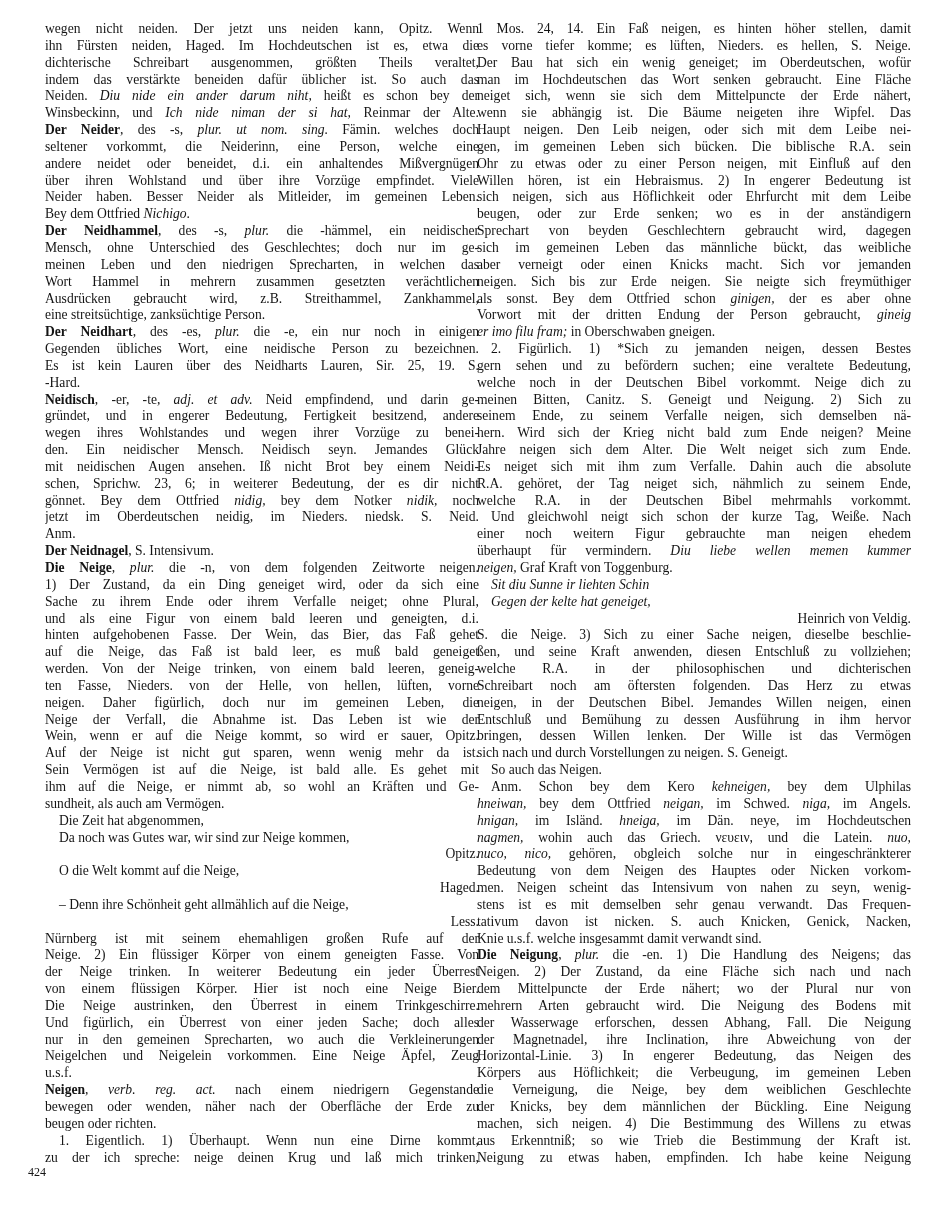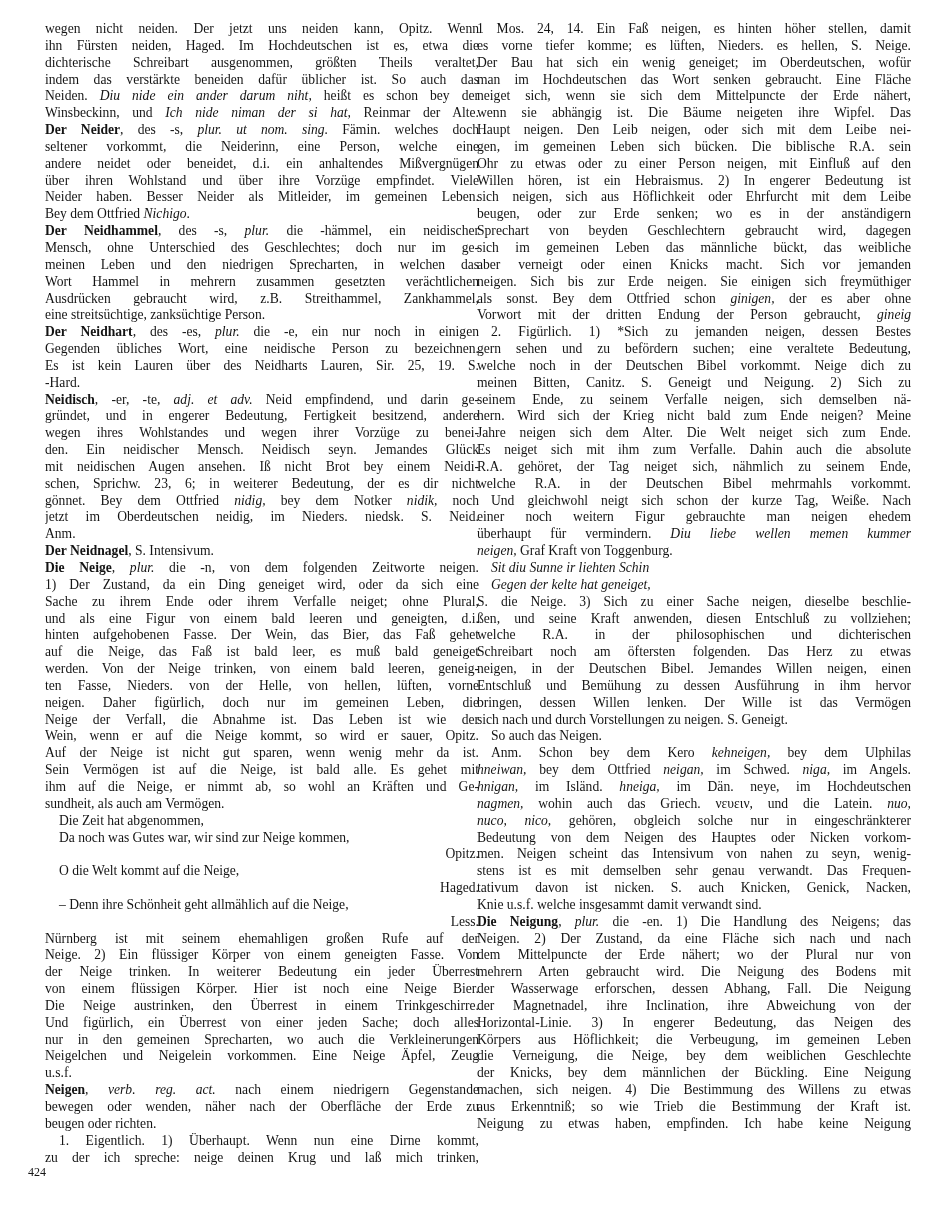--- a/index.html
+++ b/index.html
@@ -126,39 +126,41 @@
       <div class="line"><span>wenn sie abhängig ist. Die Bäume neigeten ihre Wipfel. Das</span></div>
       <div class="line"><span>Haupt neigen. Den Leib neigen, oder sich mit dem Leibe nei-</span></div>
       <div class="line"><span>gen, im gemeinen Leben sich bücken. Die biblische R.A. sein</span></div>
       <div class="line"><span>Ohr zu etwas oder zu einer Person neigen, mit Einfluß auf den</span></div>
       <div class="line"><span>Willen hören, ist ein Hebraismus. 2) In engerer Bedeutung ist</span></div>
       <div class="line"><span>sich neigen, sich aus Höflichkeit oder Ehrfurcht mit dem Leibe</span></div>
       <div class="line"><span>beugen, oder zur Erde senken; wo es in der anständigern</span></div>
       <div class="line"><span>Sprechart von beyden Geschlechtern gebraucht wird, dagegen</span></div>
       <div class="line"><span>sich im gemeinen Leben das männliche bückt, das weibliche</span></div>
       <div class="line"><span>aber verneigt oder einen Knicks macht. Sich vor jemanden</span></div>
-      <div class="line"><span>neigen. Sich bis zur Erde neigen. Sie einigen sich freymüthiger</span></div>
+      <div class="line"><span>neigen. Sich bis zur Erde neigen. Sie neigte sich freymüthiger</span></div>
       <div class="line"><span>als sonst. Bey dem Ottfried schon </span><span class="seg-i">ginigen,</span><span> der es aber ohne</span></div>
       <div class="line"><span>Vorwort mit der dritten Endung der Person gebraucht, </span><span class="seg-i">gineig</span></div>
+      <div class="line al"><span class="seg-i">er imo filu fram;</span><span> in Oberschwaben gneigen.</span></div>
       <div class="line in1"><span>2. Figürlich. 1) *Sich zu jemanden neigen, dessen Bestes</span></div>
       <div class="line"><span>gern sehen und zu befördern suchen; eine veraltete Bedeutung,</span></div>
       <div class="line"><span>welche noch in der Deutschen Bibel vorkommt. Neige dich zu</span></div>
       <div class="line"><span>meinen Bitten, Canitz. S. Geneigt und Neigung. 2) Sich zu</span></div>
       <div class="line"><span>seinem Ende, zu seinem Verfalle neigen, sich demselben nä-</span></div>
       <div class="line"><span>hern. Wird sich der Krieg nicht bald zum Ende neigen? Meine</span></div>
       <div class="line"><span>Jahre neigen sich dem Alter. Die Welt neiget sich zum Ende.</span></div>
       <div class="line"><span>Es neiget sich mit ihm zum Verfalle. Dahin auch die absolute</span></div>
       <div class="line"><span>R.A. gehöret, der Tag neiget sich, nähmlich zu seinem Ende,</span></div>
       <div class="line"><span>welche R.A. in der Deutschen Bibel mehrmahls vorkommt.</span></div>
       <div class="line in1"><span>Und gleichwohl neigt sich schon der kurze Tag, Weiße. Nach</span></div>
       <div class="line"><span>einer noch weitern Figur gebrauchte man neigen ehedem</span></div>
       <div class="line"><span>überhaupt für vermindern. </span><span class="seg-i">Diu liebe wellen memen kummer</span></div>
       <div class="line al"><span class="seg-i">neigen,</span><span> Graf Kraft von Toggenburg.</span></div>
       <div class="line al in1"><span class="seg-i">Sit diu Sunne ir liehten Schin</span></div>
       <div class="line al in1"><span class="seg-i">Gegen der kelte hat geneiget,</span></div>
+      <div class="line ar"><span>Heinrich von Veldig.</span></div>
       <div class="line"><span>S. die Neige. 3) Sich zu einer Sache neigen, dieselbe beschlie-</span></div>
       <div class="line"><span>ßen, und seine Kraft anwenden, diesen Entschluß zu vollziehen;</span></div>
       <div class="line"><span>welche R.A. in der philosophischen und dichterischen</span></div>
       <div class="line"><span>Schreibart noch am öftersten folgenden. Das Herz zu etwas</span></div>
       <div class="line"><span>neigen, in der Deutschen Bibel. Jemandes Willen neigen, einen</span></div>
       <div class="line"><span>Entschluß und Bemühung zu dessen Ausführung in ihm hervor</span></div>
       <div class="line"><span>bringen, dessen Willen lenken. Der Wille ist das Vermögen</span></div>
       <div class="line al"><span>sich nach und durch Vorstellungen zu neigen. S. Geneigt.</span></div>
       <div class="line al in1"><span>So auch das Neigen.</span></div>
       <div class="line in1"><span>Anm. Schon bey dem Kero </span><span class="seg-i">kehneigen,</span><span> bey dem Ulphilas</span></div>

